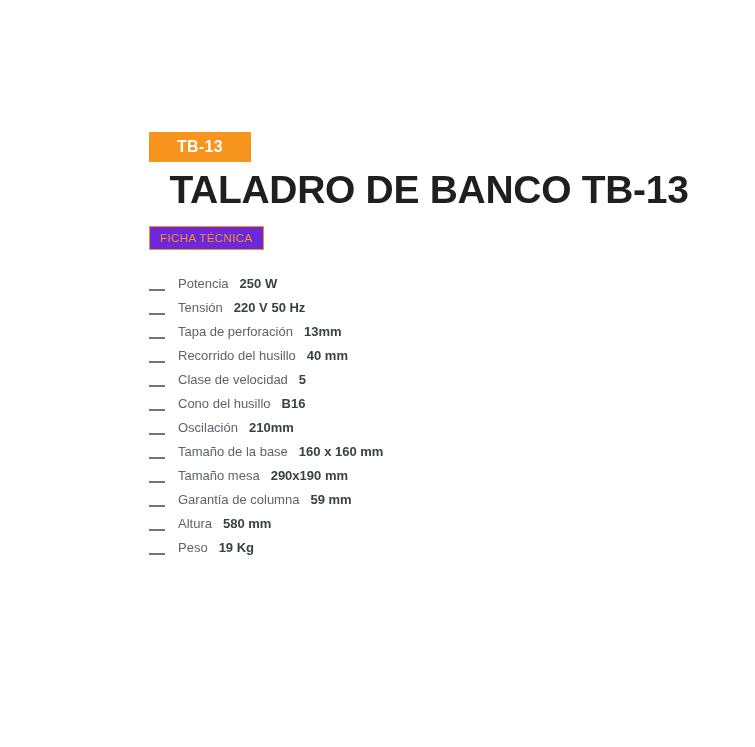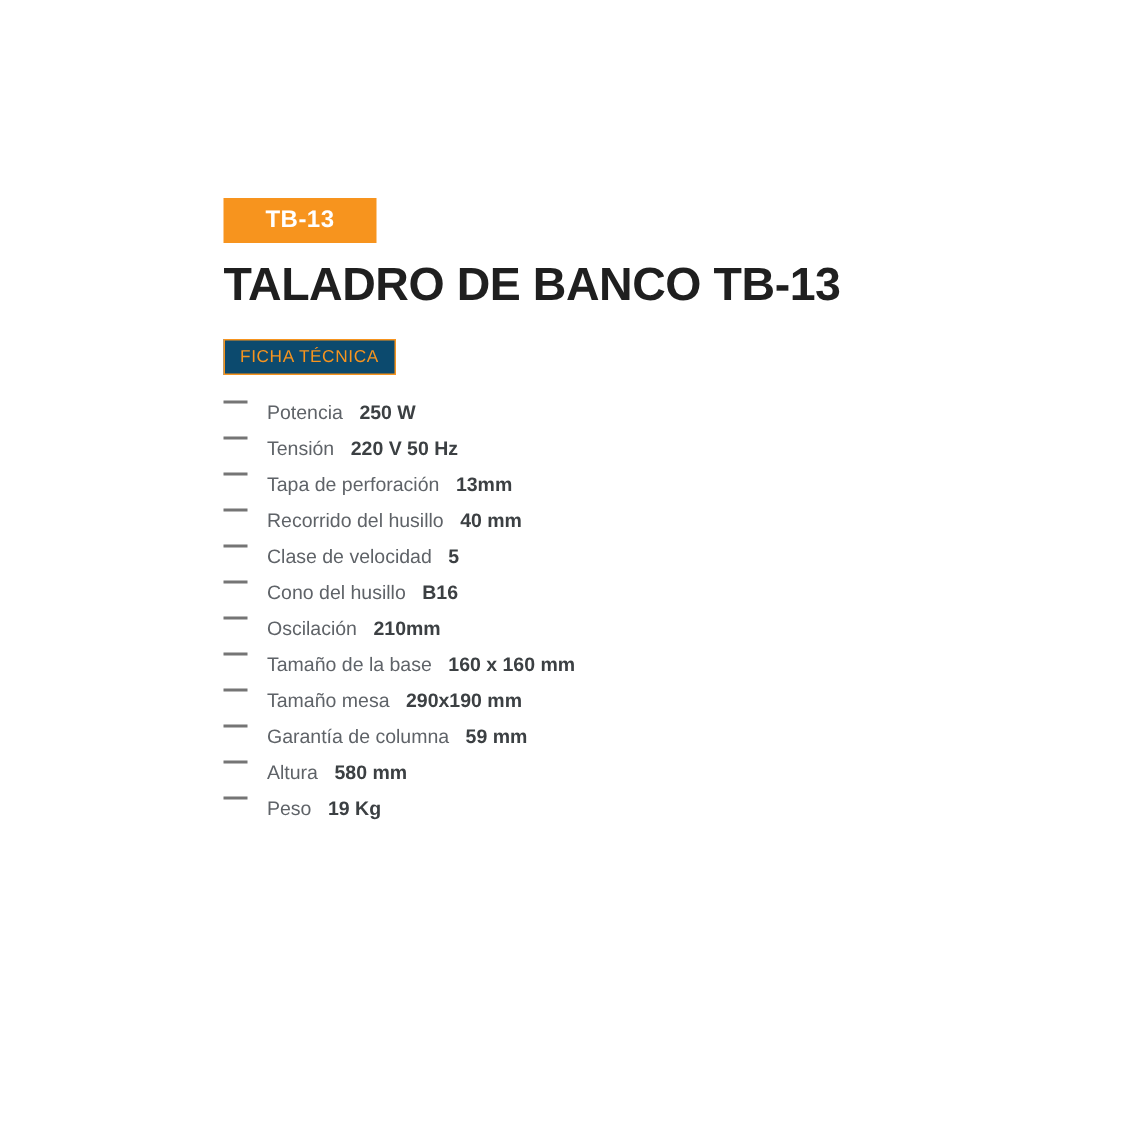--- a/index.html
+++ b/index.html
@@ -29,47 +29,48 @@
     color: #ffffff;
     font-size: 16px;
     font-weight: 700;
     line-height: 30px;
     height: 30px;
     padding: 0 28px;
     letter-spacing: 0.3px;
   }
   .product-title {
     margin-top: 9px;
-    font-size: 31px;
+    font-size: 39px;
     font-weight: 700;
     color: var(--title);
     letter-spacing: -0.3px;
     line-height: 37px;
     white-space: nowrap;
+    text-align: center;
   }
   .ficha-btn {
     display: inline-block;
     margin-top: 18px;
-    background: #0c4a6e;
+    background: #6d28d9;
     border: 1px solid var(--accent);
     color: var(--accent);
     font-family: "Liberation Sans", sans-serif;
     font-size: 11.5px;
     font-weight: 400;
     letter-spacing: 0.4px;
     padding: 5px 10px 5px 10px;
     cursor: pointer;
   }
   .spec-list {
     margin-top: 17px;
     list-style: none;
   }
   .spec-row {
     display: flex;
-    align-items: flex-start;
+    align-items: flex-end;
     height: 24px;
     font-size: 13px;
   }
   .dash-icon {
     display: inline-block;
     width: 16px;
     height: 2px;
     background: var(--dash);
     margin-right: 13px;
     flex: 0 0 auto;

